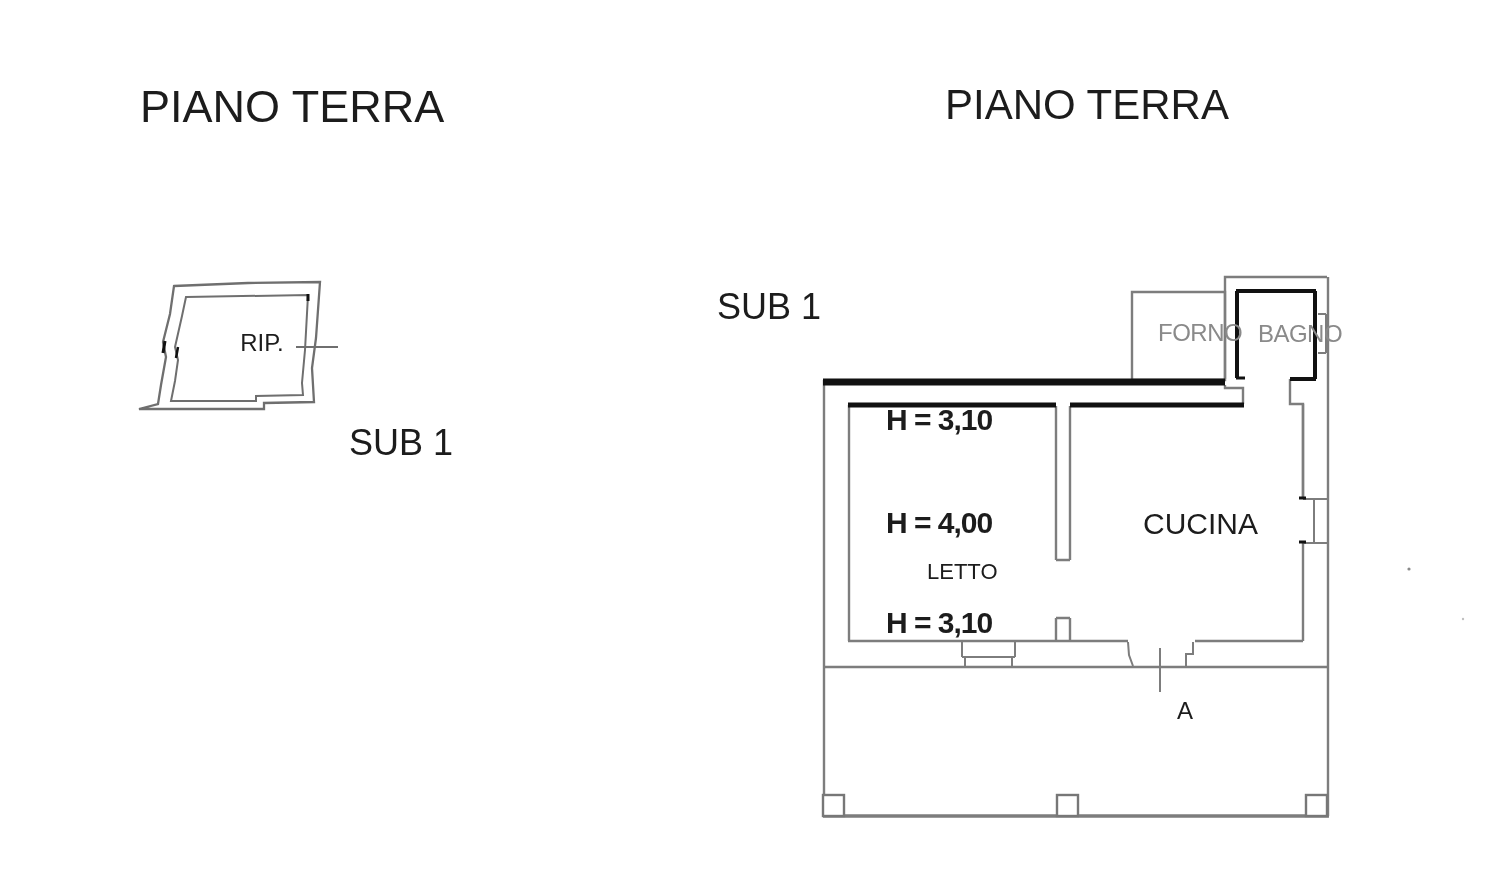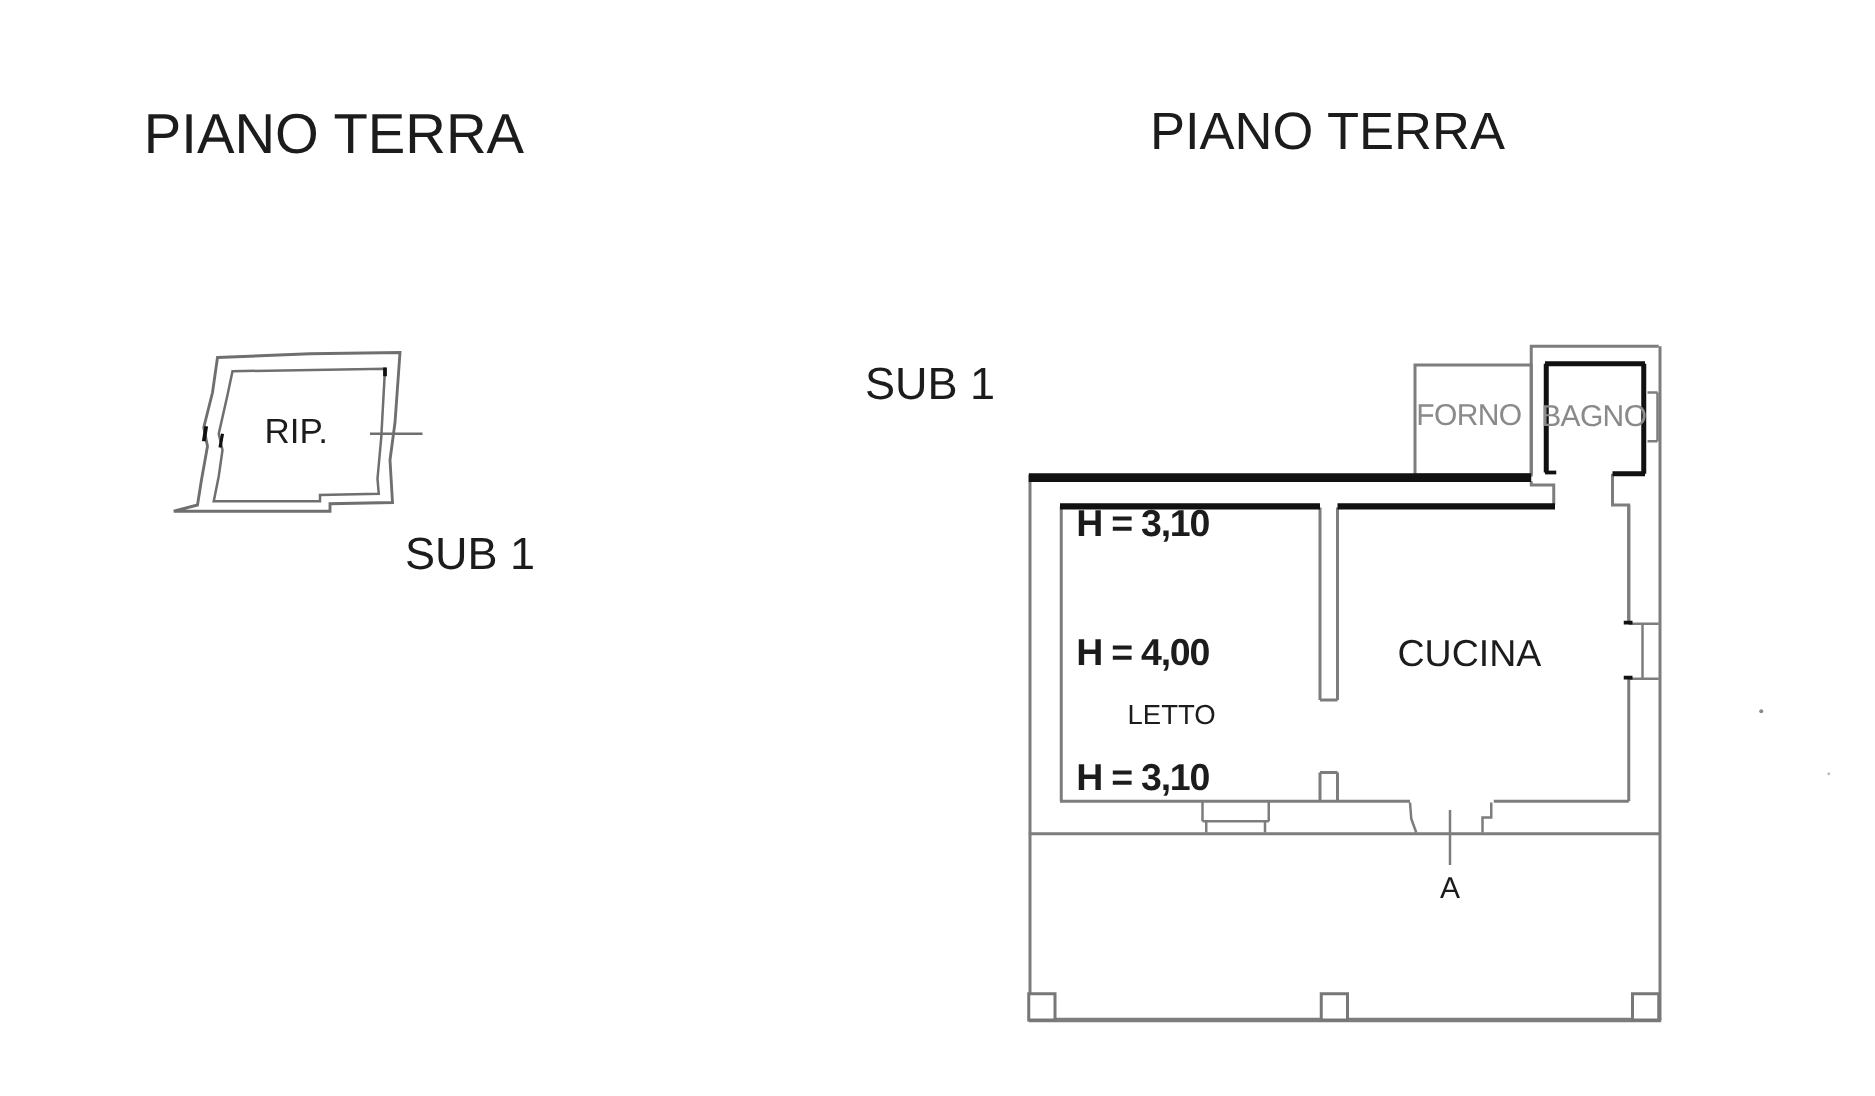--- a/index.html
+++ b/index.html
@@ -4,27 +4,27 @@
 <style>
   html,body{margin:0;padding:0;background:#ffffff;}
   #canvas{
     position:relative;
     width:1500px;height:877px;
     background:#ffffff;
     font-family:"Liberation Sans",sans-serif;
     overflow:hidden;
   }
   #linework{position:absolute;left:0;top:0;width:1500px;height:877px;}
-  .lbl{position:absolute;color:#1c1c1c;line-height:1;white-space:nowrap;}
+  .lbl{position:absolute;color:#1c1c1c;line-height:1;white-space:nowrap;margin-left:25px;}
   .title{font-size:45px;}
   .title-r{font-size:42px;}
   .height-lbl{font-size:30px;font-weight:bold;letter-spacing:-1px;}
   .sub{font-size:36px;}
   .room{font-size:22px;}
-  .room-sm{font-size:28px;}
+  .room-sm{font-size:24px;}
   .room-gray{font-size:24px;color:#8a8a8a;letter-spacing:-0.5px;}
   .marker{font-size:24px;}
   .ctr{text-align:center;}
 </style>
 </head>
 <body>
 
 <div id="canvas">
 
   <svg id="linework" viewBox="0 0 1500 877">

